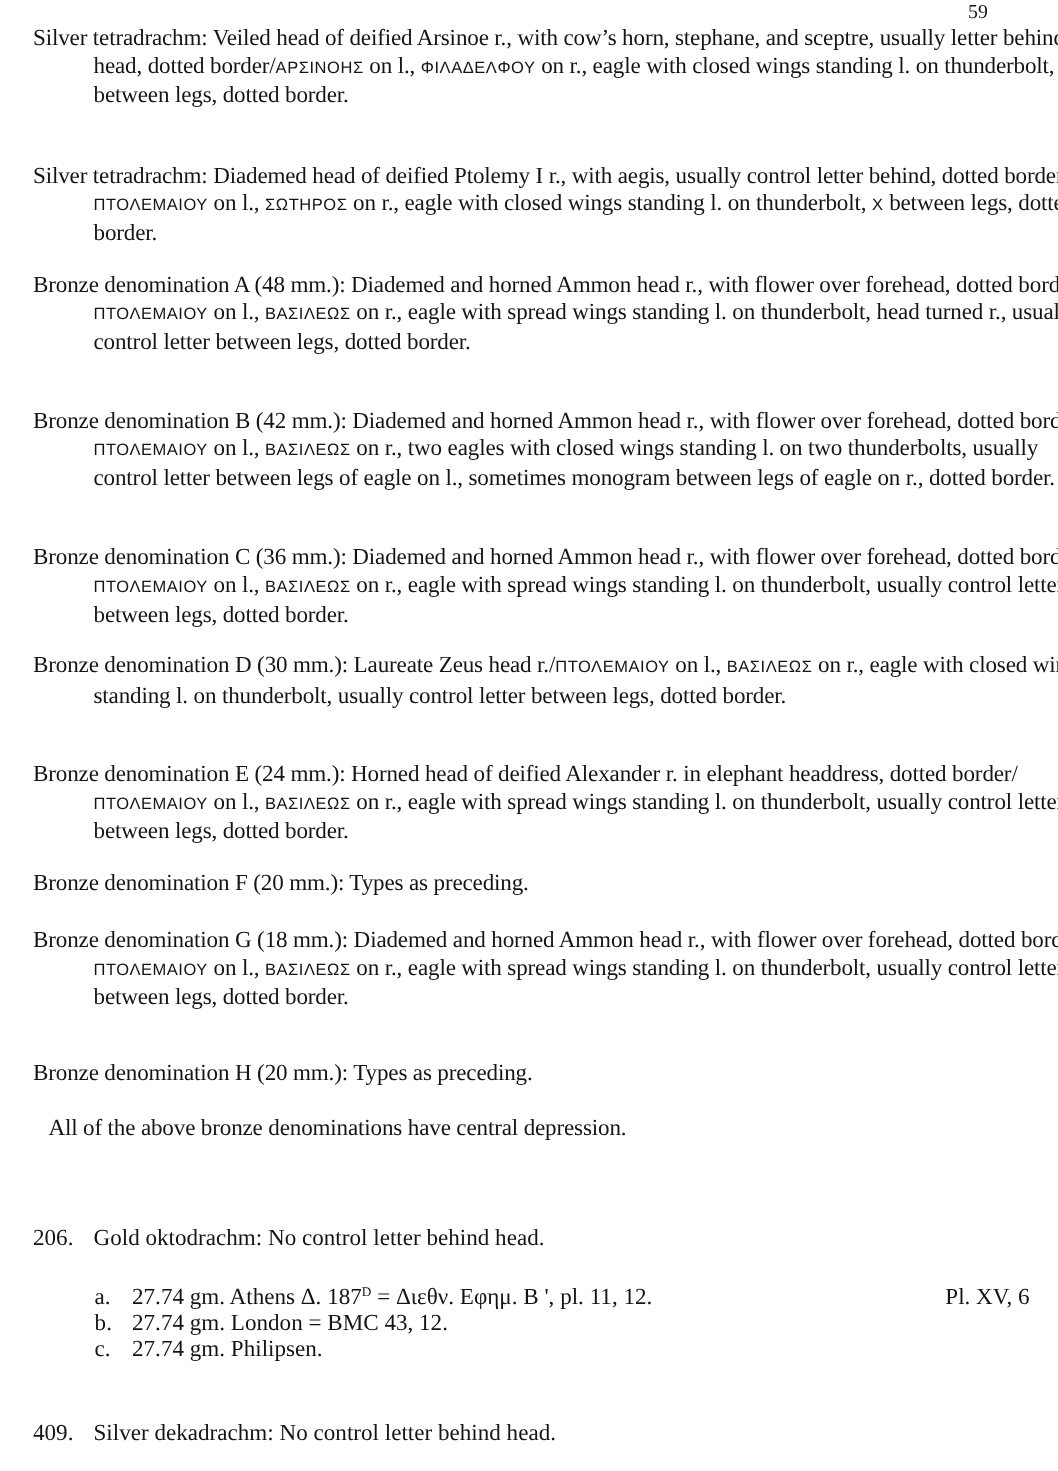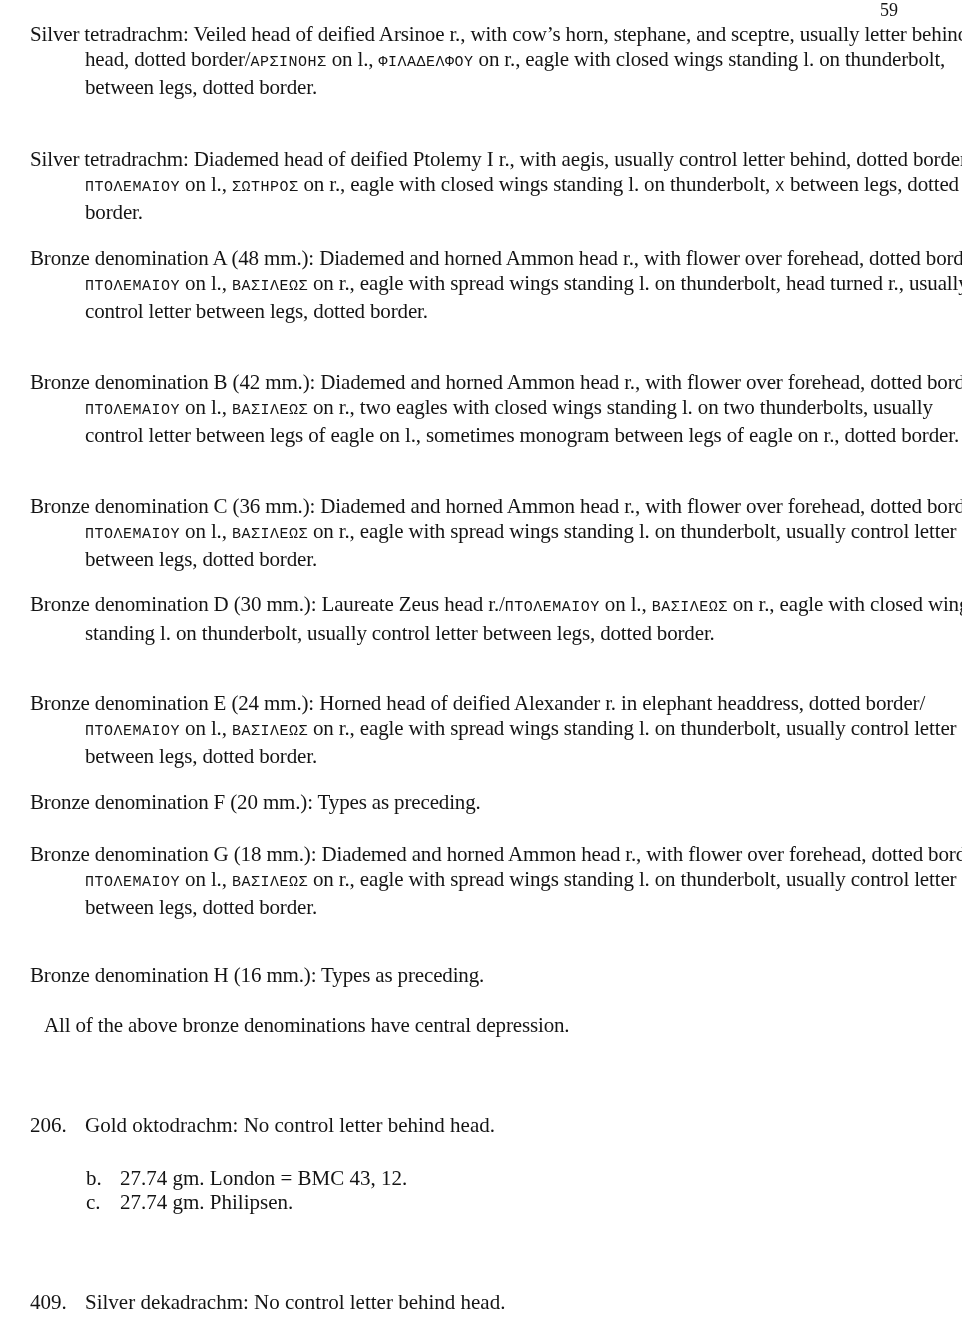--- a/index.html
+++ b/index.html
@@ -12,21 +12,21 @@
   .page-number {
     position: absolute; top: 0px; left: 880px; font-size: 18px;
   }
   .entry {
     position: absolute; left: 30px; width: 910px;
     font-size: 21px; line-height: 24.5px;
     padding-left: 55px; text-indent: -55px;
     letter-spacing: -0.15px;
   }
   .greek {
-    font-family: Liberation Mono, monospace;
+    font-family: Liberation Sans, sans-serif;
     font-size: 15px; letter-spacing: 0.5px;
   }
   .plain {
     position: absolute; left: 44px; font-size: 21px; line-height: 24.5px;
     letter-spacing: -0.15px;
   }
   .heading {
     position: absolute; left: 30px; font-size: 21px; font-weight: bold;
     letter-spacing: 0.6px;
   }
@@ -47,30 +47,34 @@
 
   <p class="entry" style="top:22px;margin:0;"><span>Silver tetradrachm: Veiled head of deified Arsinoe r., with cow’s horn, stephane, and sceptre, usually letter behind head, dotted border/</span><span class="greek">ΑΡΣΙΝΟΗΣ</span><span> on l., </span><span class="greek">ΦΙΛΑΔΕΛΦΟΥ</span><span> on r., eagle with closed wings standing l. on thunderbolt, </span><span> between legs, dotted border.</span></p>
   <p class="entry" style="top:147px;margin:0;"><span>Silver tetradrachm: Diademed head of deified Ptolemy I r., with aegis, usually control letter behind, dotted border/</span><span class="greek">ΠΤΟΛΕΜΑΙΟΥ</span><span> on l., </span><span class="greek">ΣΩΤΗΡΟΣ</span><span> on r., eagle with closed wings standing l. on thunderbolt, </span><span class="greek">Χ</span><span> between legs, dotted border.</span></p>
   <p class="entry" style="top:246px;margin:0;"><span>Bronze denomination A (48 mm.): Diademed and horned Ammon head r., with flower over forehead, dotted border/</span><span class="greek">ΠΤΟΛΕΜΑΙΟΥ</span><span> on l., </span><span class="greek">ΒΑΣΙΛΕΩΣ</span><span> on r., eagle with spread wings standing l. on thunderbolt, head turned r., usually control letter between legs, dotted border.</span></p>
   <p class="entry" style="top:370px;margin:0;"><span>Bronze denomination B (42 mm.): Diademed and horned Ammon head r., with flower over forehead, dotted border/</span><span class="greek">ΠΤΟΛΕΜΑΙΟΥ</span><span> on l., </span><span class="greek">ΒΑΣΙΛΕΩΣ</span><span> on r., two eagles with closed wings standing l. on two thunderbolts, usually control letter between legs of eagle on l., sometimes monogram between legs of eagle on r., dotted border.</span></p>
   <p class="entry" style="top:494px;margin:0;"><span>Bronze denomination C (36 mm.): Diademed and horned Ammon head r., with flower over forehead, dotted border/</span><span class="greek">ΠΤΟΛΕΜΑΙΟΥ</span><span> on l., </span><span class="greek">ΒΑΣΙΛΕΩΣ</span><span> on r., eagle with spread wings standing l. on thunderbolt, usually control letter between legs, dotted border.</span></p>
   <p class="entry" style="top:592px;margin:0;"><span>Bronze denomination D (30 mm.): Laureate Zeus head r./</span><span class="greek">ΠΤΟΛΕΜΑΙΟΥ</span><span> on l., </span><span class="greek">ΒΑΣΙΛΕΩΣ</span><span> on r., eagle with closed wings standing l. on thunderbolt, usually control letter between legs, dotted border.</span></p>
   <p class="entry" style="top:691px;margin:0;"><span>Bronze denomination E (24 mm.): Horned head of deified Alexander r. in elephant headdress, dotted border/</span><span class="greek">ΠΤΟΛΕΜΑΙΟΥ</span><span> on l., </span><span class="greek">ΒΑΣΙΛΕΩΣ</span><span> on r., eagle with spread wings standing l. on thunderbolt, usually control letter between legs, dotted border.</span></p>
   <p class="entry" style="top:790px;margin:0;"><span>Bronze denomination F (20 mm.): Types as preceding.</span></p>
   <p class="entry" style="top:842px;margin:0;"><span>Bronze denomination G (18 mm.): Diademed and horned Ammon head r., with flower over forehead, dotted border/</span><span class="greek">ΠΤΟΛΕΜΑΙΟΥ</span><span> on l., </span><span class="greek">ΒΑΣΙΛΕΩΣ</span><span> on r., eagle with spread wings standing l. on thunderbolt, usually control letter between legs, dotted border.</span></p>
-  <p class="entry" style="top:963px;margin:0;"><span>Bronze denomination H (16 mm.): Types as preceding.</span></p>
+  <p class="entry" style="top:963px;margin:0;"><span>Bronze denomination H (20 mm.): Types as preceding.</span></p>
 
   <p class="plain" style="top:1013px;margin:0;">All of the above bronze denominations have central depression.</p>
 
 
   <div class="cat-entry" style="top:1113px;">
     <span class="cat-num">206.</span><span>Gold oktodrachm: No control letter behind head.</span>
   </div>
 
   <div class="specimens" style="top:1166px;">
+    <div class="spec-row">
+      <span class="spec-letter">a.</span><span><span>27.74 gm. Athens Δ. 187</span><sup>D</sup><span> = Διεθν. Εφημ. Β ', pl. 11, 12.</span></span>
+      <span class="spec-plate">Pl. XV, 6</span>
+    </div>
     <div class="spec-row">
       <span class="spec-letter">b.</span><span>27.74 gm. London = BMC 43, 12.</span>
     </div>
     <div class="spec-row">
       <span class="spec-letter">c.</span><span>27.74 gm. Philipsen.</span>
     </div>
   </div>
 
   <div class="cat-entry" style="top:1290px;">
     <span class="cat-num">409.</span><span>Silver dekadrachm: No control letter behind head.</span>

